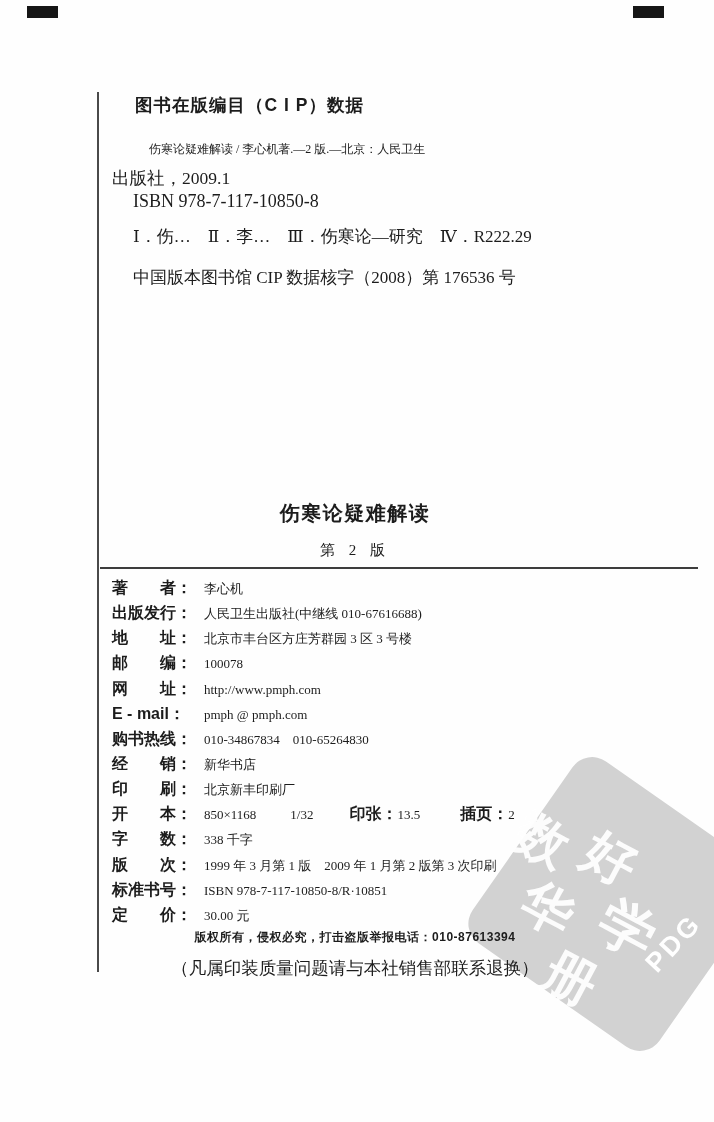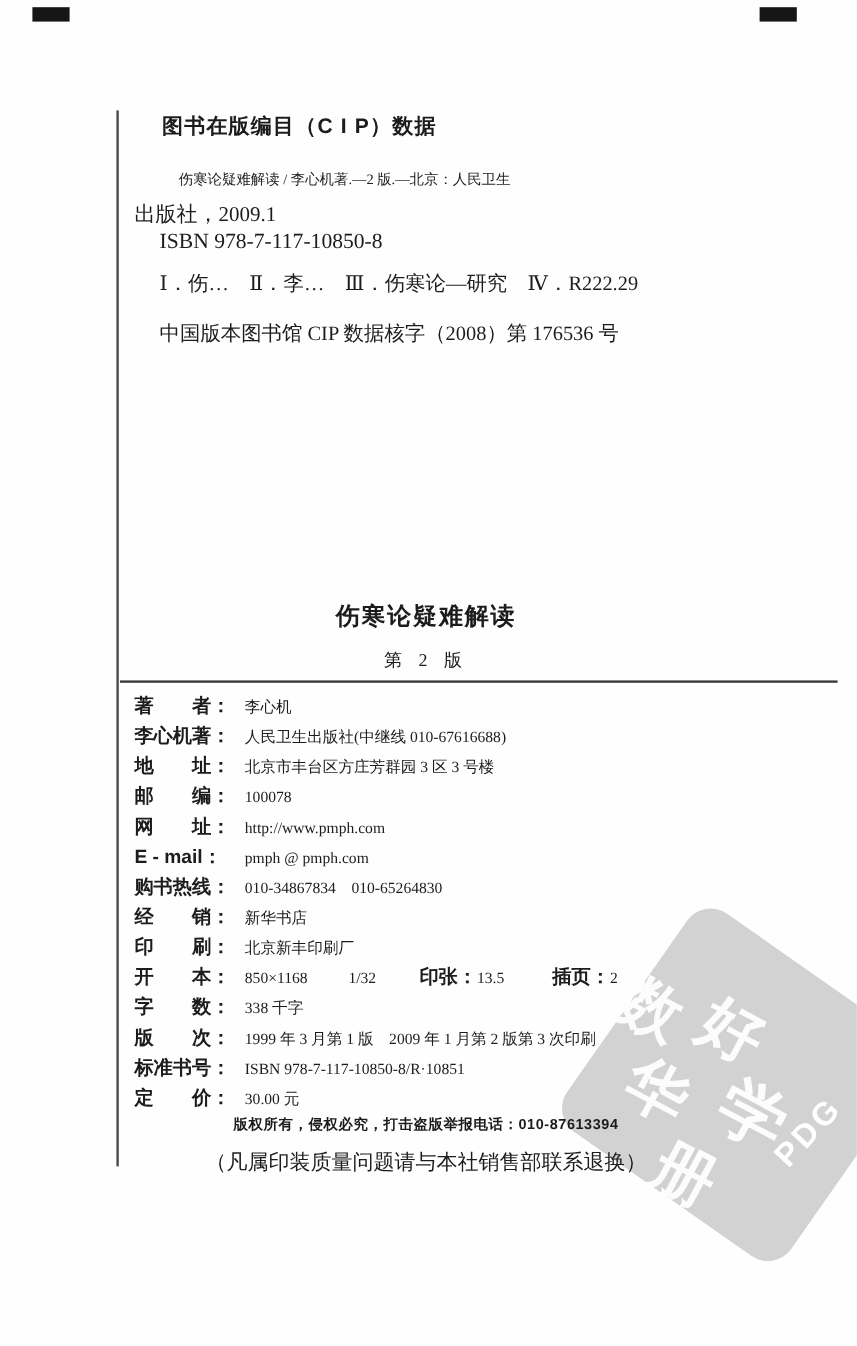--- a/index.html
+++ b/index.html
@@ -110,21 +110,21 @@
     <div class="book-title heiti">伤寒论疑难解读</div>
     <div class="book-edition serif">第 2 版</div>
   </div>
 
   <div class="abs z rows">
     <div class="row">
       <span class="row-label">著　　者：</span>
       <span class="row-value">李心机</span>
     </div>
     <div class="row">
-      <span class="row-label">李心机著：</span>
+      <span class="row-label">出版发行：</span>
       <span class="row-value">人民卫生出版社(中继线 010-67616688)</span>
     </div>
     <div class="row">
       <span class="row-label">地　　址：</span>
       <span class="row-value">北京市丰台区方庄芳群园 3 区 3 号楼</span>
     </div>
     <div class="row">
       <span class="row-label">邮　　编：</span>
       <span class="row-value">100078</span>
     </div>

